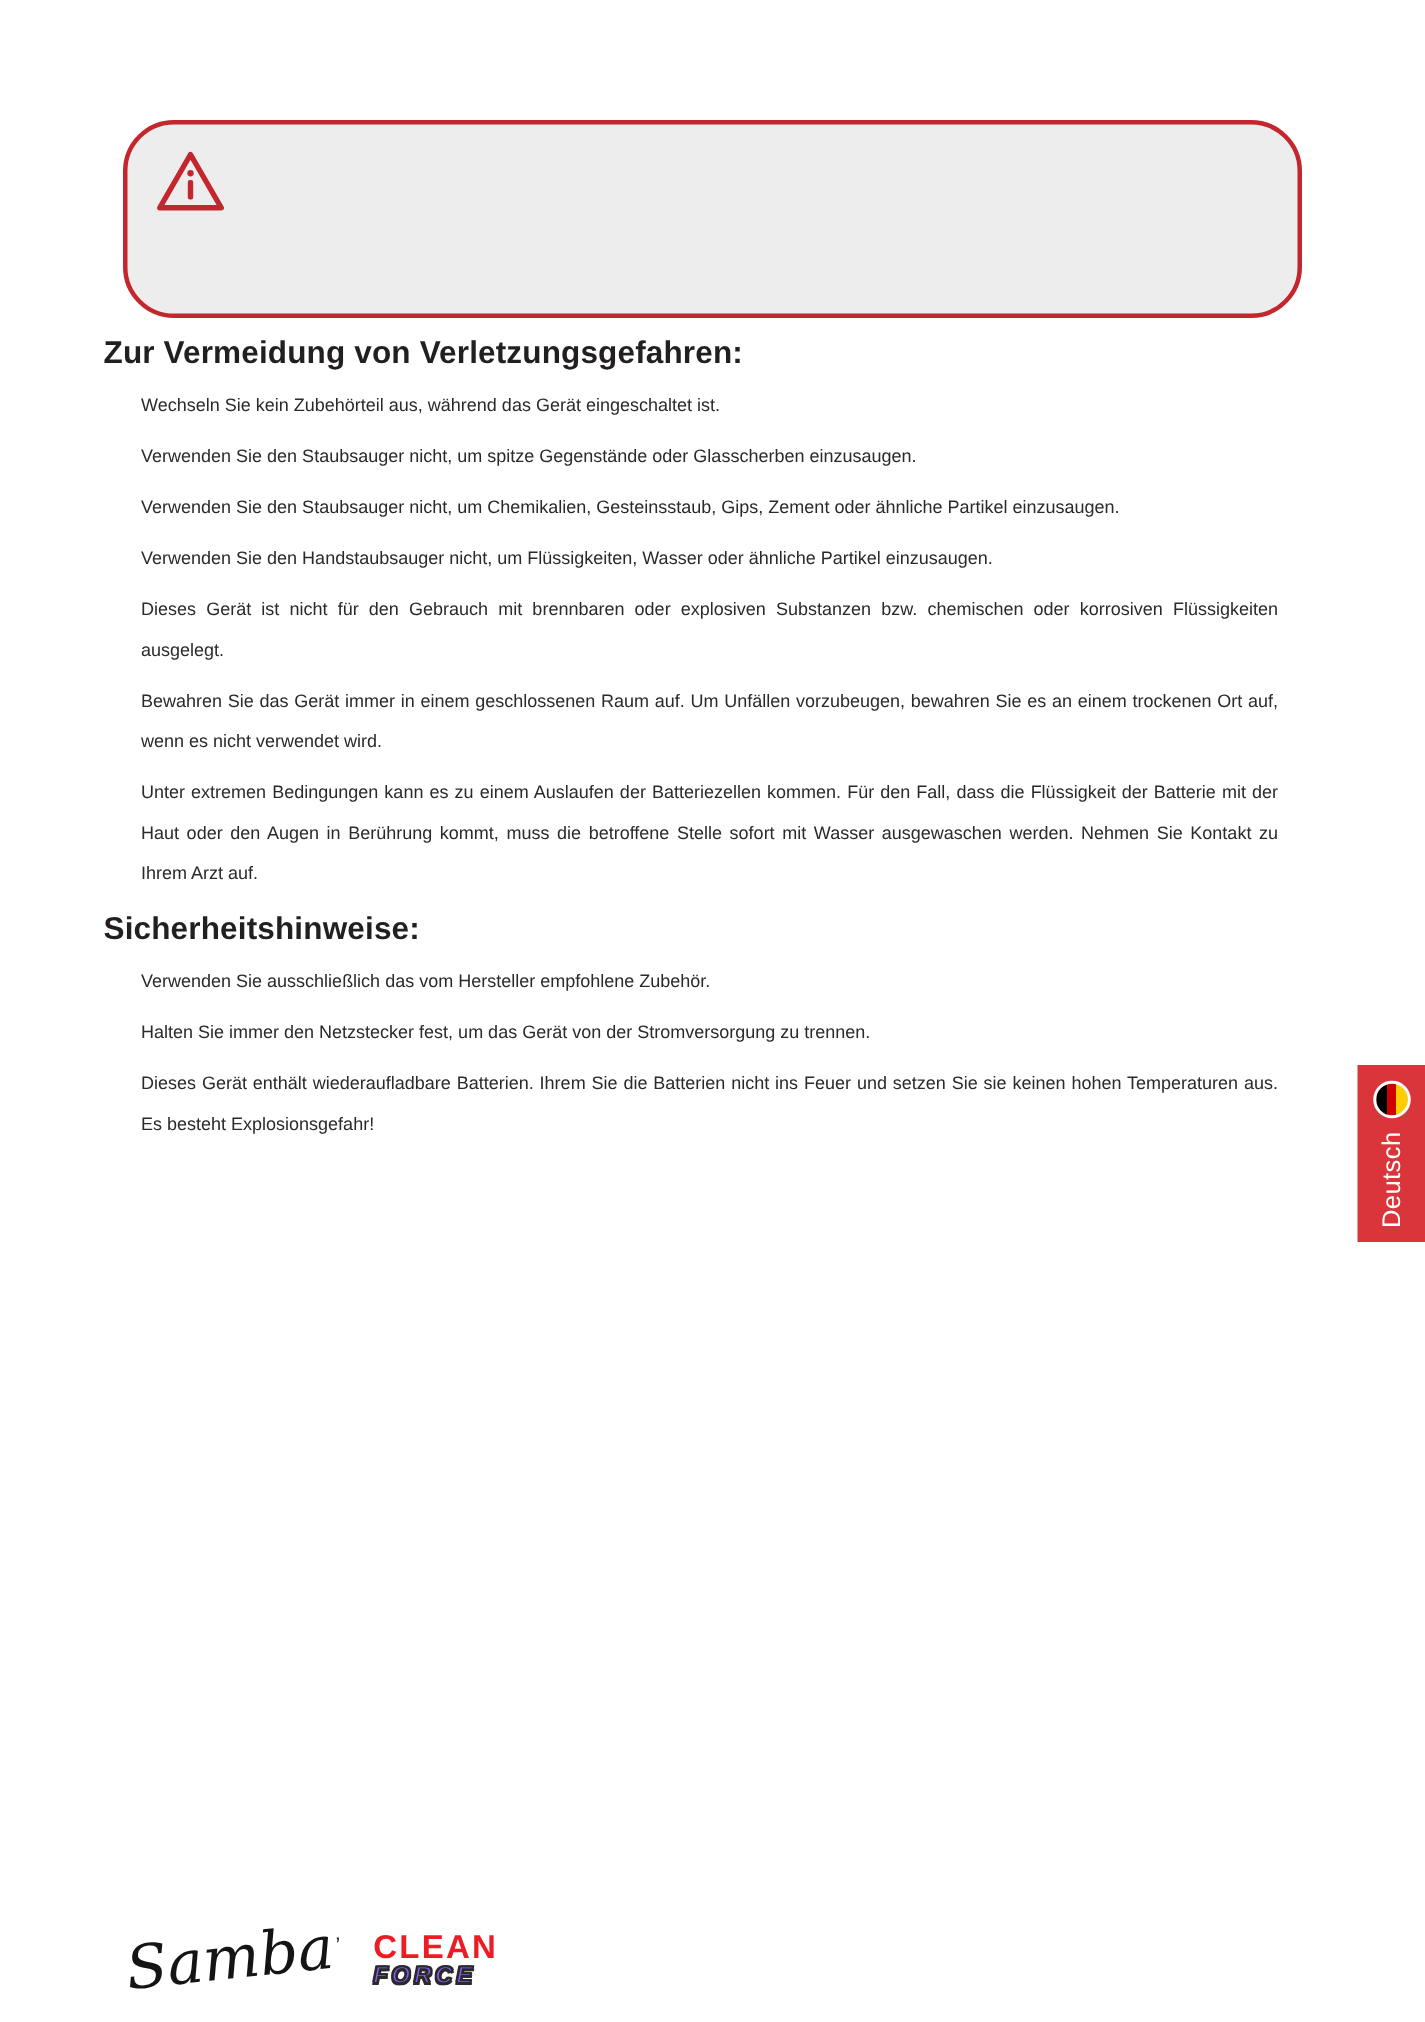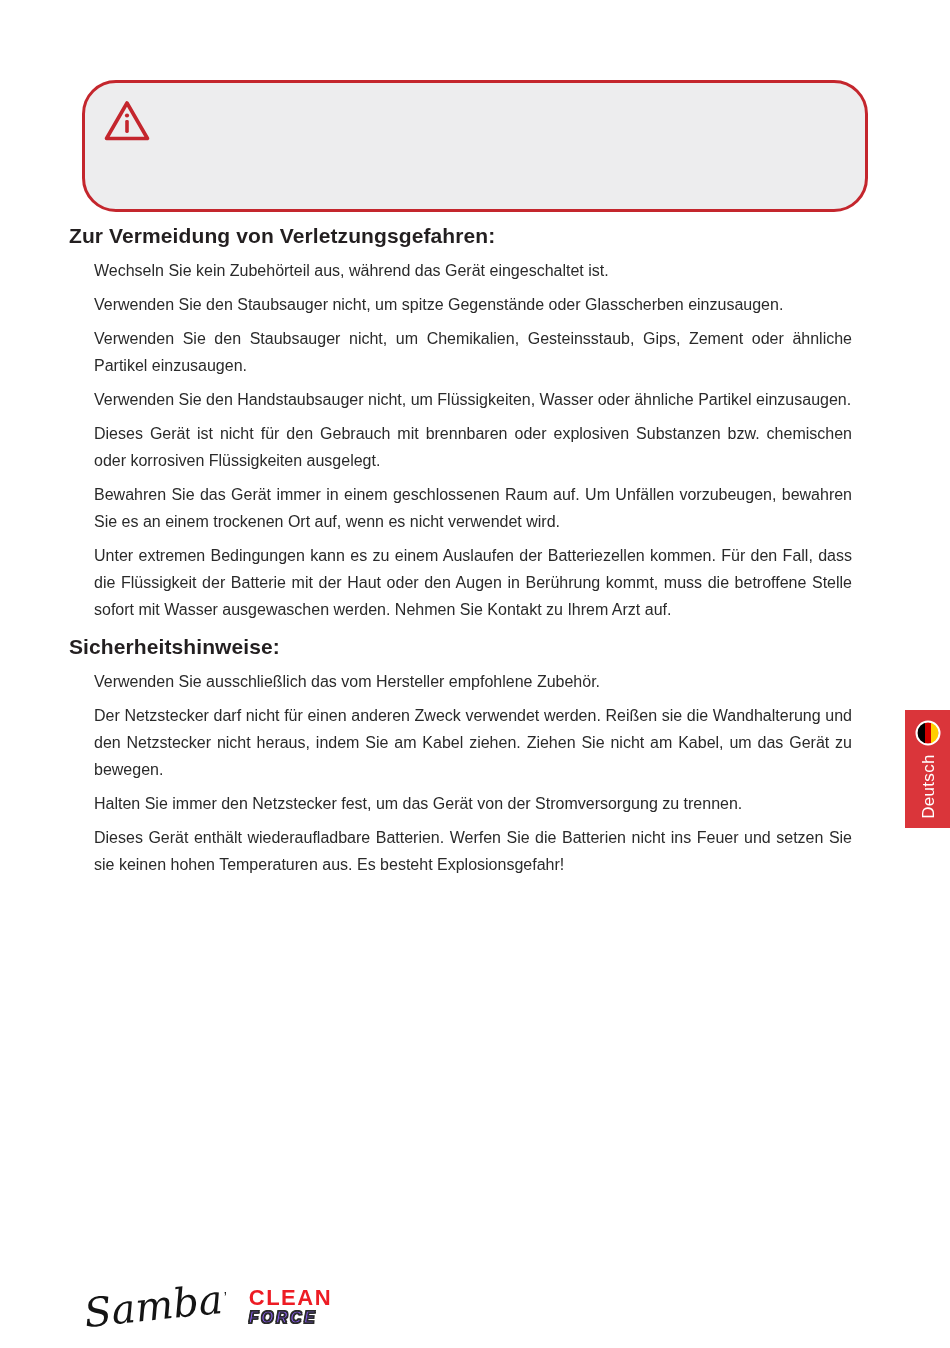--- a/index.html
+++ b/index.html
@@ -32,21 +32,21 @@
   }
   .section-heading {
     font-size: 21px;
     font-weight: bold;
     color: #231f20;
     margin: 0 0 9px 0;
     letter-spacing: 0.1px;
   }
   .paras { padding-left: 25px; }
   .paras p {
-    font-size: 16px;
+    font-size: 12px;
     line-height: 27px;
     text-align: justify;
     margin: 0 0 7px 0;
     color: #2a2a2a;
   }
   .section + .section { margin-top: 12px; }
 
   
   .language-tab {
     position: absolute;
@@ -131,23 +131,22 @@
         <p>Dieses Gerät ist nicht für den Gebrauch mit brennbaren oder explosiven Substanzen bzw. chemischen oder korrosiven Flüssigkeiten ausgelegt.</p>
         <p>Bewahren Sie das Gerät immer in einem geschlossenen Raum auf. Um Unfällen vorzubeugen, bewahren Sie es an einem trockenen Ort auf, wenn es nicht verwendet wird.</p>
         <p>Unter extremen Bedingungen kann es zu einem Auslaufen der Batteriezellen kommen. Für den Fall, dass die Flüssigkeit der Batterie mit der Haut oder den Augen in Berührung kommt, muss die betroffene Stelle sofort mit Wasser ausgewaschen werden. Nehmen Sie Kontakt zu Ihrem Arzt auf.</p>
       </div>
     </div>
 
     <div class="section">
       <h2 class="section-heading">Sicherheitshinweise:</h2>
       <div class="paras">
         <p>Verwenden Sie ausschließlich das vom Hersteller empfohlene Zubehör.</p>
-        <p>Der Netzstecker darf nicht für einen anderen Zweck verwendet werden. Reißen sie die Wandhalterung und den Netzstecker nicht heraus, indem Sie am Kabel ziehen. Ziehen Sie nicht am Kabel, um das Gerät zu bewegen.</p>
         <p>Halten Sie immer den Netzstecker fest, um das Gerät von der Stromversorgung zu trennen.</p>
-        <p>Dieses Gerät enthält wiederaufladbare Batterien. Werfen Sie die Batterien nicht ins Feuer und setzen Sie sie keinen hohen Temperaturen aus. Es besteht Explosionsgefahr!</p>
+        <p>Dieses Gerät enthält wiederaufladbare Batterien. Ihrem Sie die Batterien nicht ins Feuer und setzen Sie sie keinen hohen Temperaturen aus. Es besteht Explosionsgefahr!</p>
       </div>
     </div>
 
   </div>
 
   <div class="language-tab">
     <div class="tab-inner">
       <span class="tab-label">Deutsch</span>
       <span class="flag-circle"></span>
     </div>

